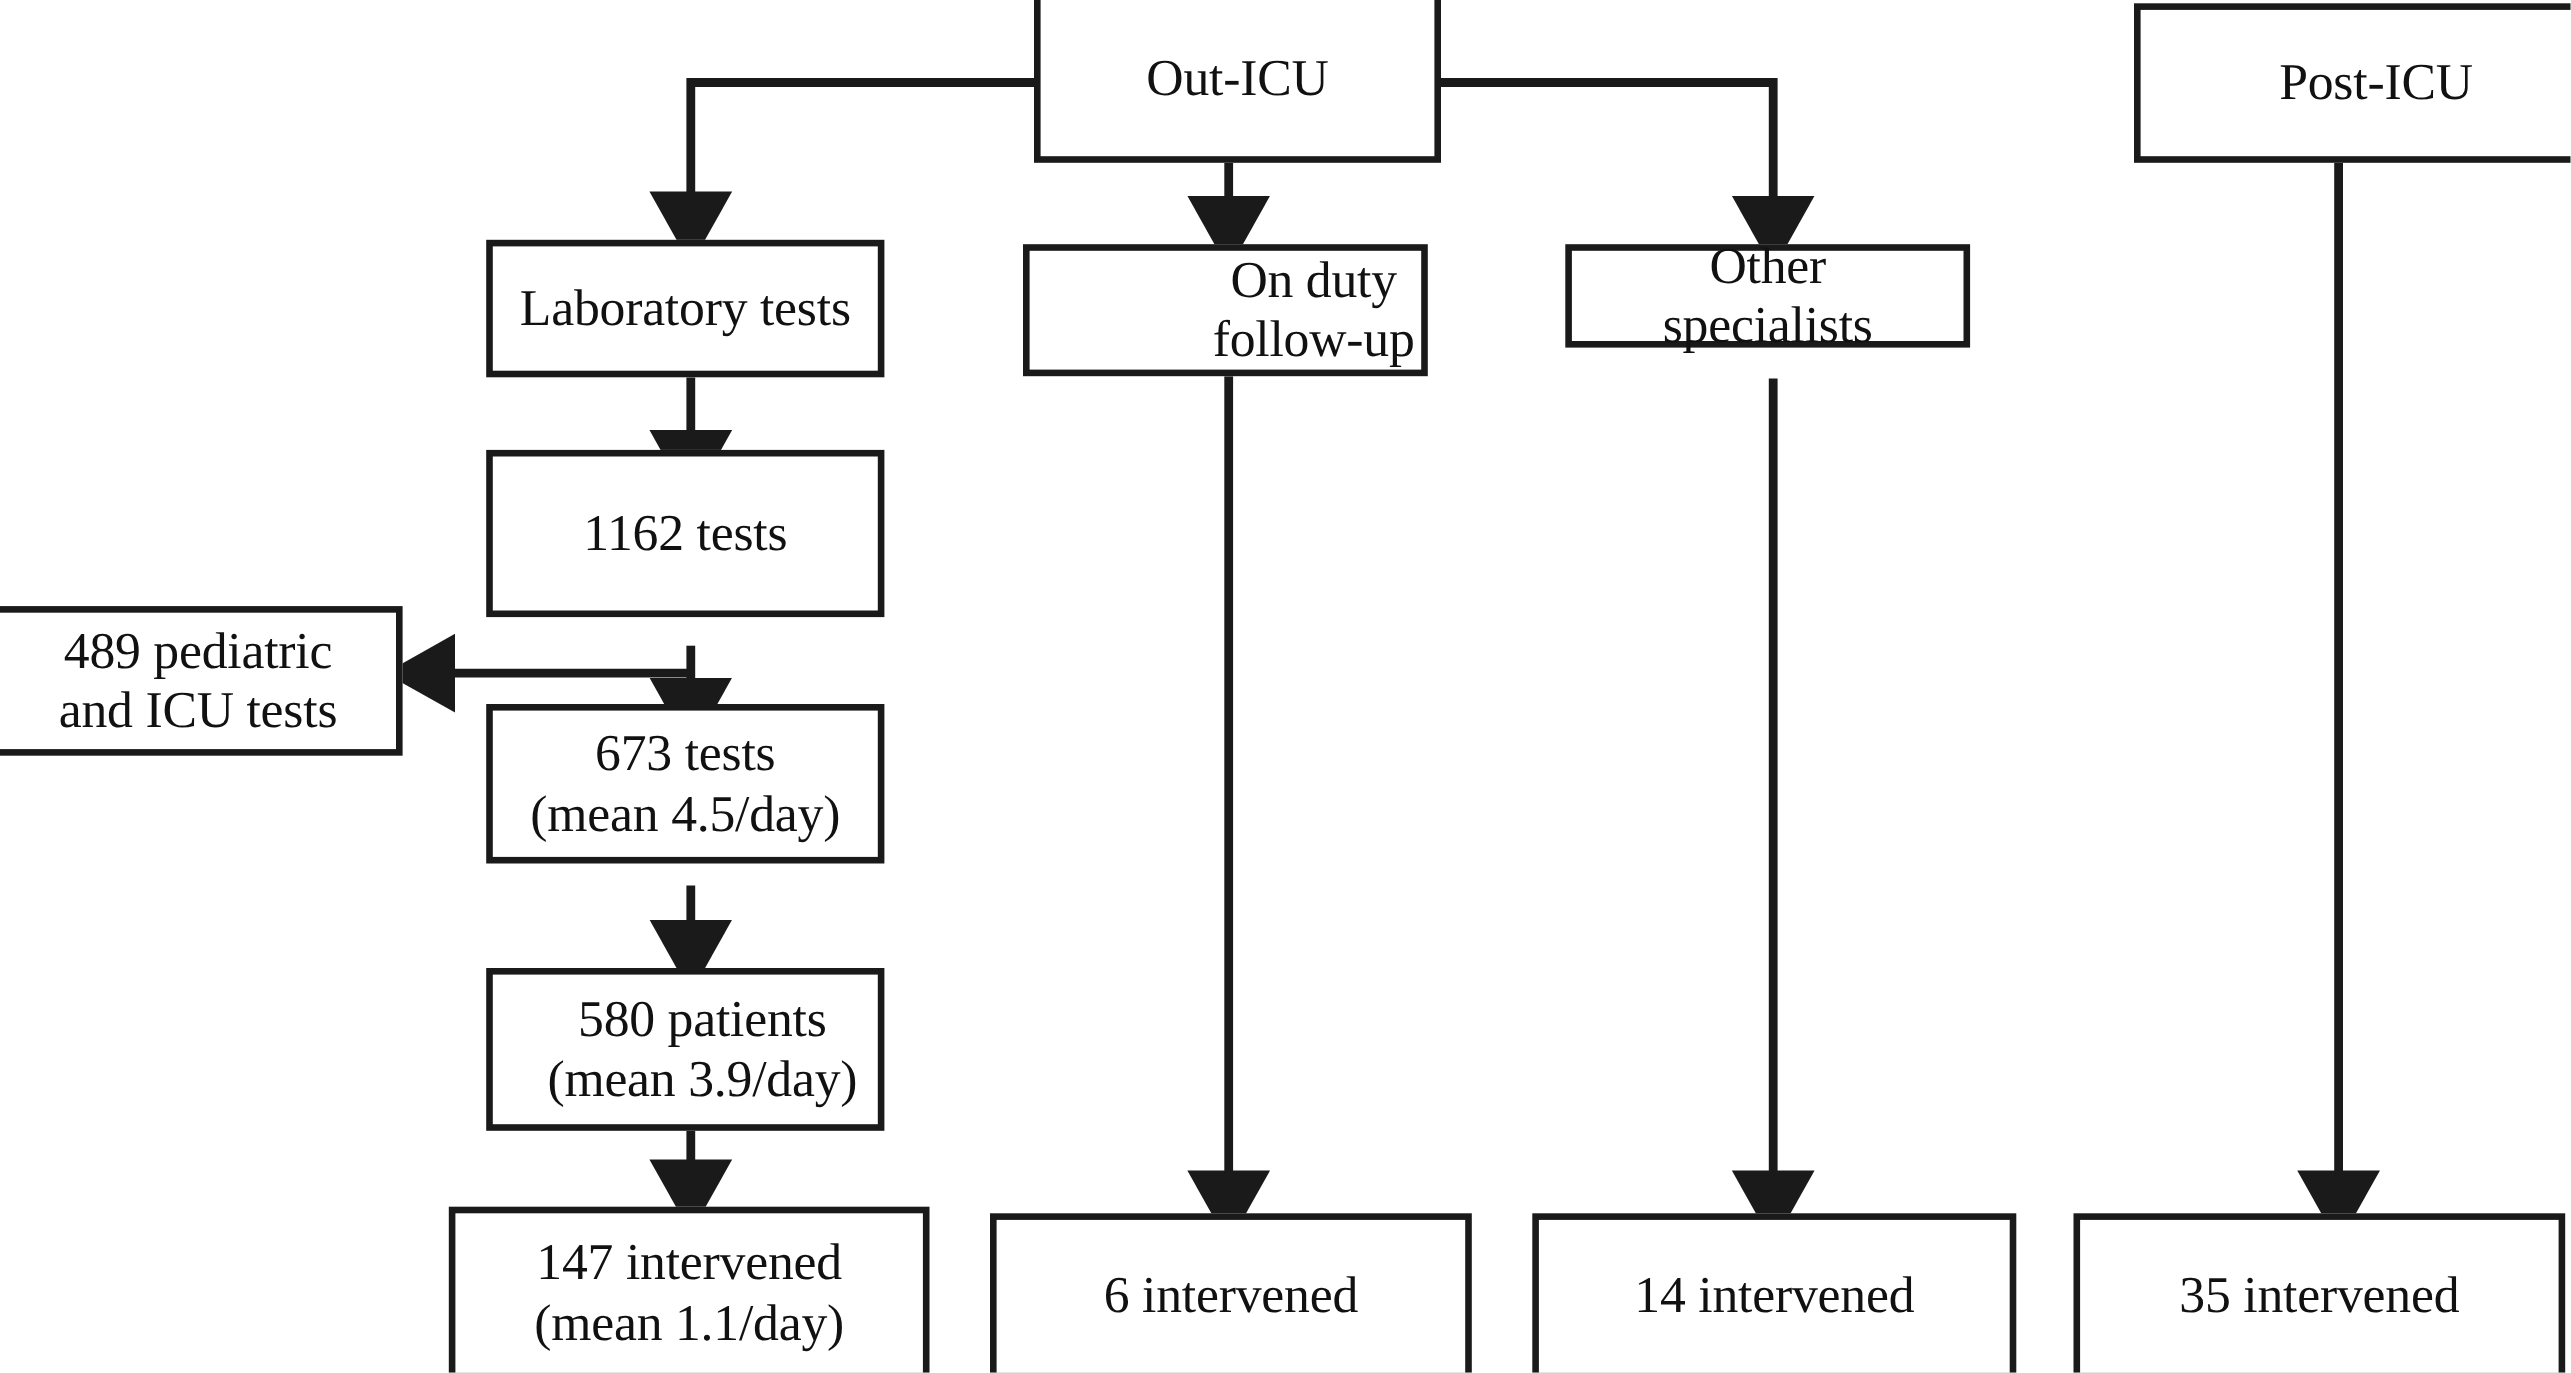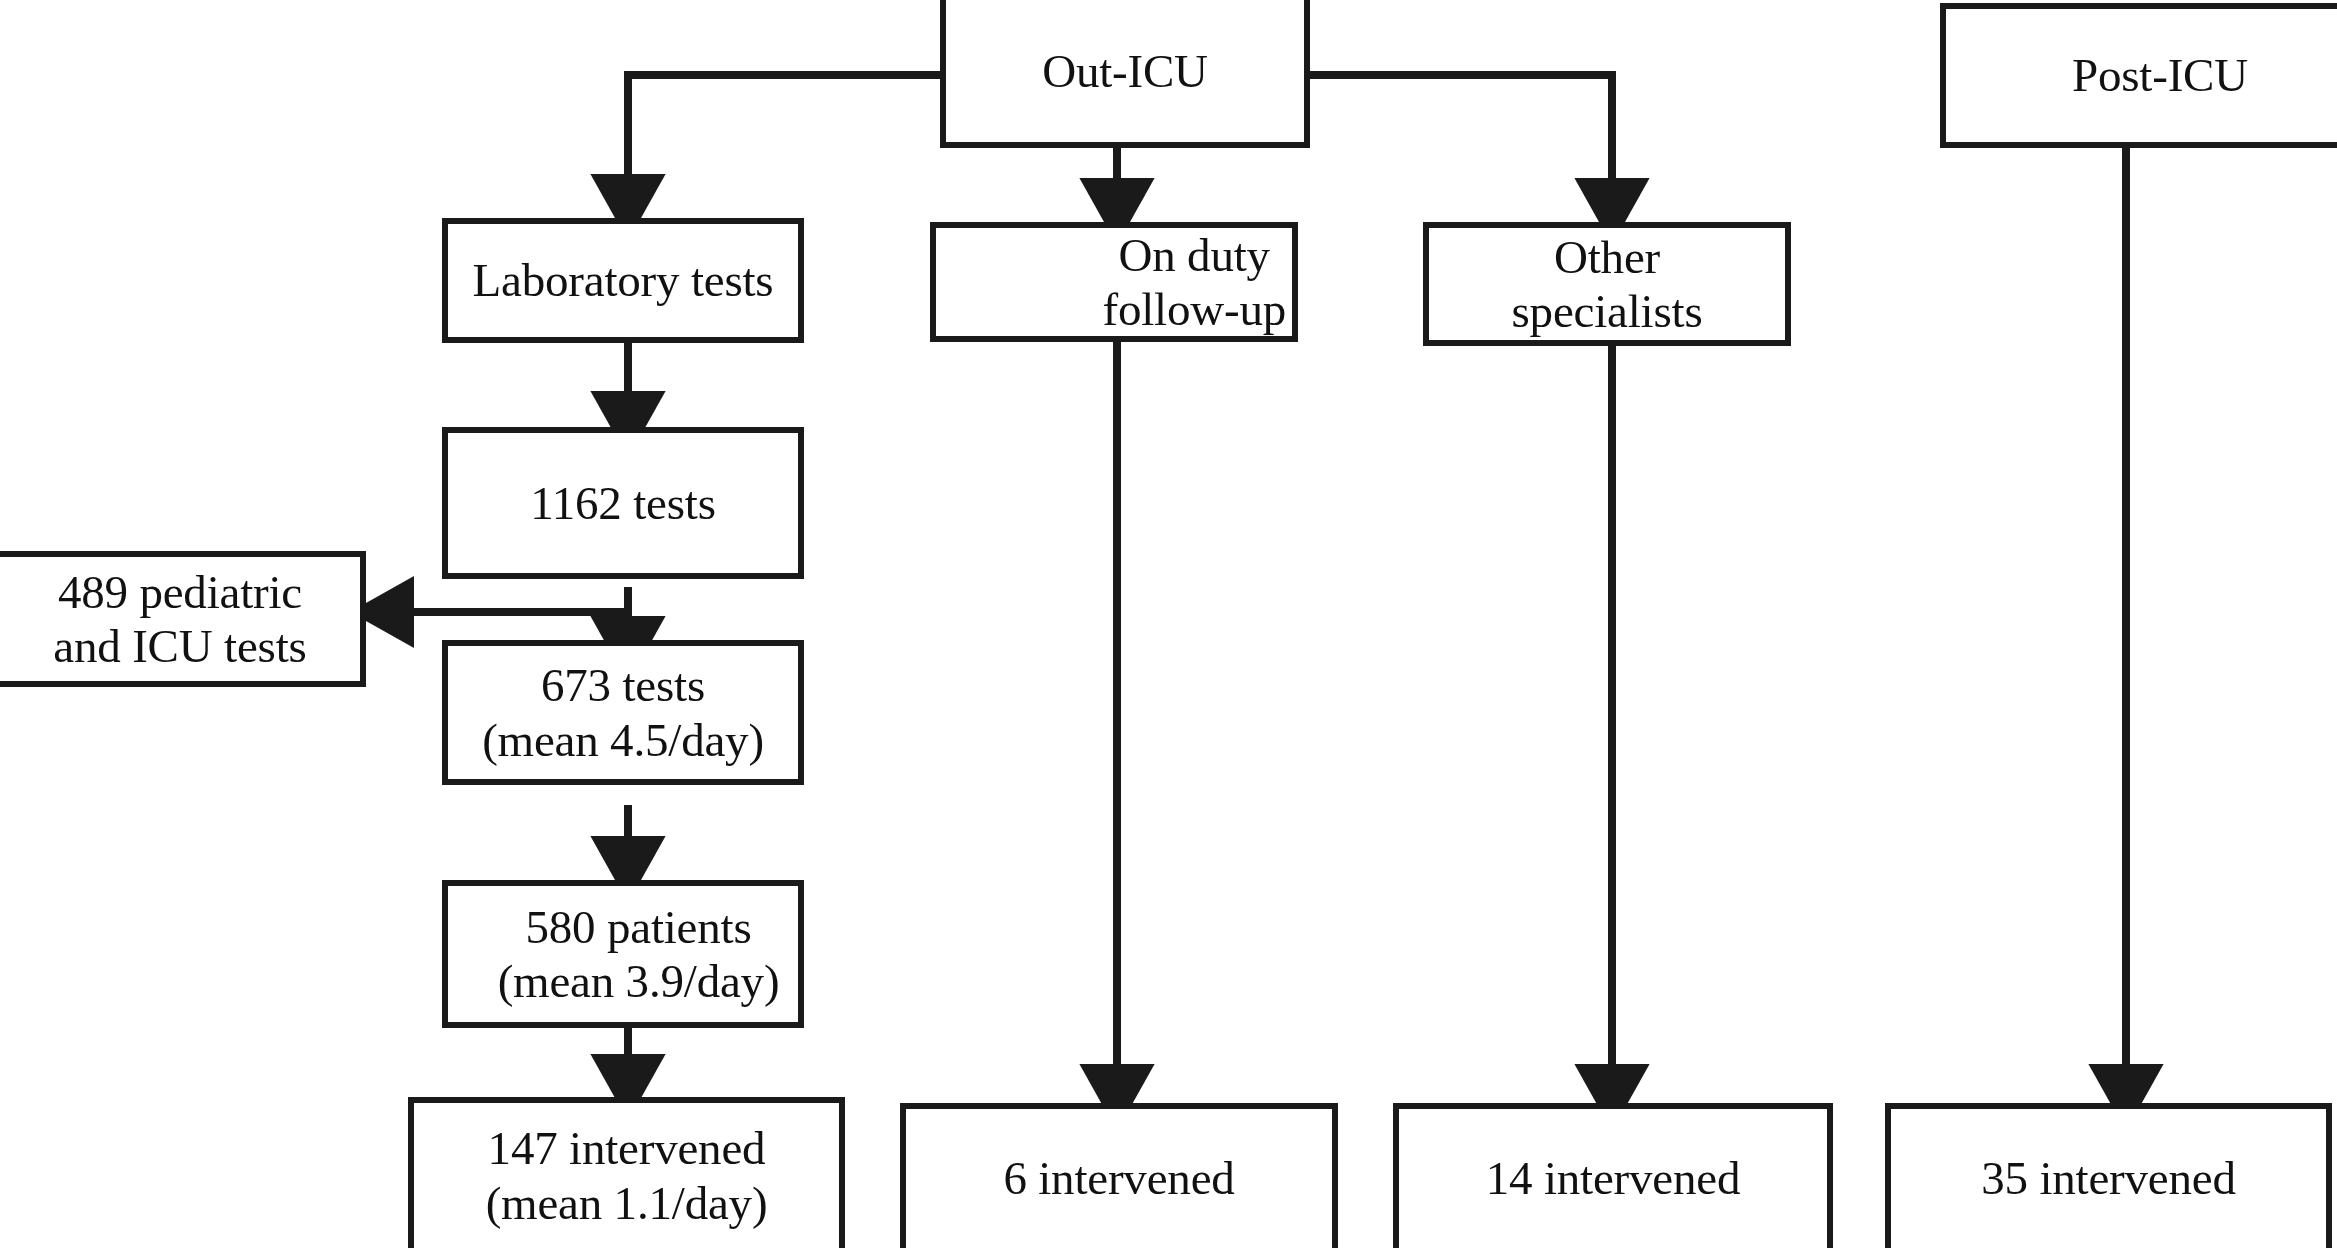--- a/index.html
+++ b/index.html
@@ -91,26 +91,26 @@
 
   <div class="node" style="left: 442px; top: 218px; width: 362px; height: 125px;">
     <span class="txt">Laboratory tests</span>
   </div>
 
   <div class="node" style="left: 930px; top: 222px; width: 368px; height: 120px; justify-content: flex-end;">
     <span class="txt">On duty
 follow-up</span>
   </div>
 
-  <div class="node" style="left: 1423px; top: 222px; width: 368px; height: 124px;">
+  <div class="node" style="left: 1423px; top: 222px; width: 368px; height: 94px;">
     <span class="txt">Other
 specialists</span>
   </div>
 
-  <div class="node" style="left: 442px; top: 427px; width: 362px; height: 152px;">
+  <div class="node" style="left: 442px; top: 409px; width: 362px; height: 152px;">
     <span class="txt">1162 tests</span>
   </div>
 
   <div class="node" style="left: -6px; top: 551px; width: 372px; height: 136px;">
     <span class="txt">489 pediatric
 and ICU tests</span>
   </div>
 
   <div class="node" style="left: 442px; top: 640px; width: 362px; height: 145px;">
     <span class="txt">673 tests

